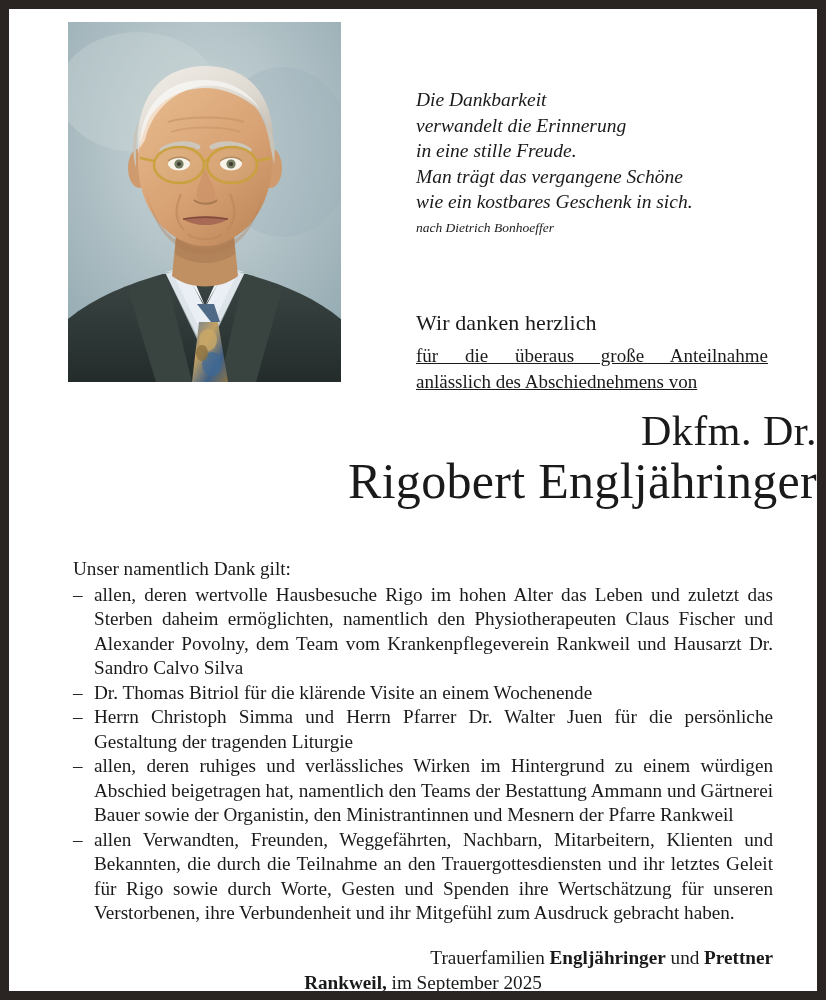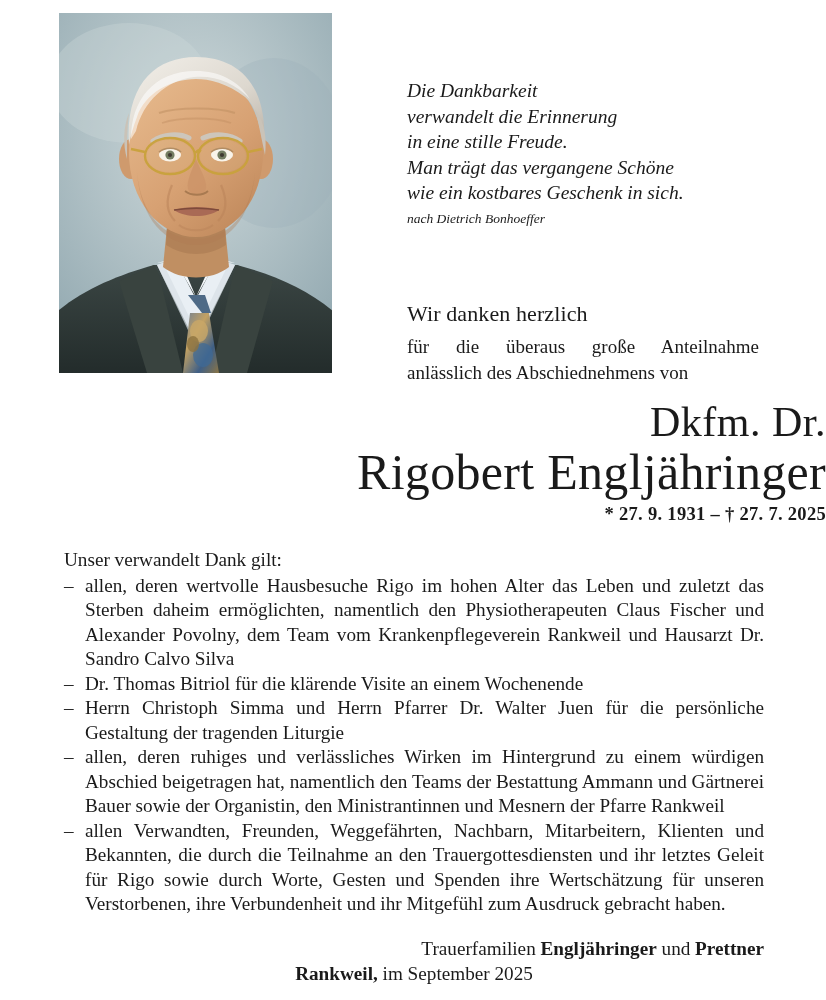--- a/index.html
+++ b/index.html
@@ -11,20 +11,21 @@
     font-family: "Liberation Serif", "DejaVu Serif", serif;
     color: #1a1a1a;
   }
 
   .notice {
     position: relative;
     width: 826px;
     height: 1000px;
     box-sizing: border-box;
     background: #2a2422;
+    padding: 9px;
     overflow: hidden;
   }
 
   .page {
     position: relative;
     width: 100%;
     height: 100%;
     background: #ffffff;
     box-sizing: border-box;
     overflow: hidden;
@@ -72,20 +73,21 @@
   }
   .thanks-sub {
     position: absolute;
     left: 407px;
     top: 334px;
     width: 352px;
     font-size: 19px;
     line-height: 26px;
     text-align: justify;
     text-align-last: justify;
+    text-decoration: underline;
   }
   .thanks-sub .l2 { text-align-last: left; }
 
   
   .nameblock {
     position: absolute;
     left: 0;
     top: 398px;
     width: 100%;
     text-align: right;
@@ -274,25 +276,24 @@
 
     <div class="thanks-head">Wir danken herzlich</div>
     <div class="thanks-sub">
       <div>für die überaus große Anteilnahme</div>
       <div class="l2">anlässlich des Abschiednehmens von</div>
     </div>
 
     <div class="nameblock">
       <div class="name-pre">Dkfm. Dr.</div>
       <div class="name-main">Rigobert Engljähringer</div>
-      <div class="name-dates">* 27. 9. 1931 – † 27. 7. 2025</div>
     </div>
 
     <div class="body">
-      <p class="intro">Unser verwandelt Dank gilt:</p>
+      <p class="intro">Unser namentlich Dank gilt:</p>
       <ul>
         <li>
           <span class="dash">–</span>
           <span>allen, deren wertvolle Hausbesuche Rigo im hohen Alter das Leben und zuletzt das Sterben daheim ermöglichten, namentlich den Physiotherapeuten Claus Fischer und Alexander Povolny, dem Team vom Krankenpflegeverein Rankweil und Hausarzt Dr. Sandro Calvo Silva</span>
         </li>
         <li>
           <span class="dash">–</span>
           <span>Dr. Thomas Bitriol für die klärende Visite an einem Wochenende</span>
         </li>
         <li>

